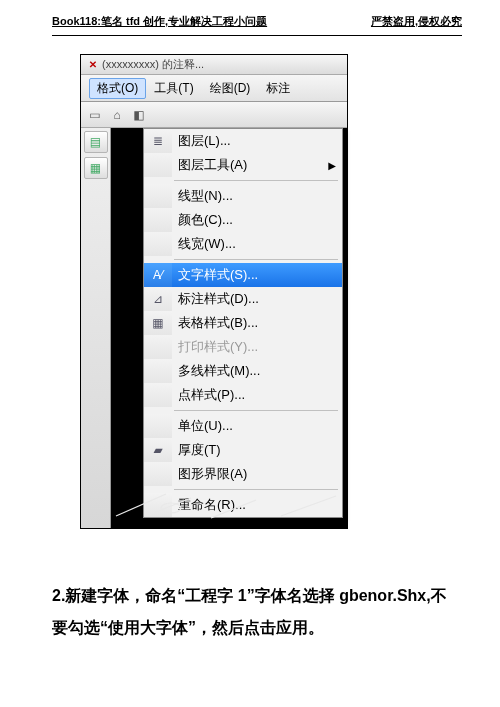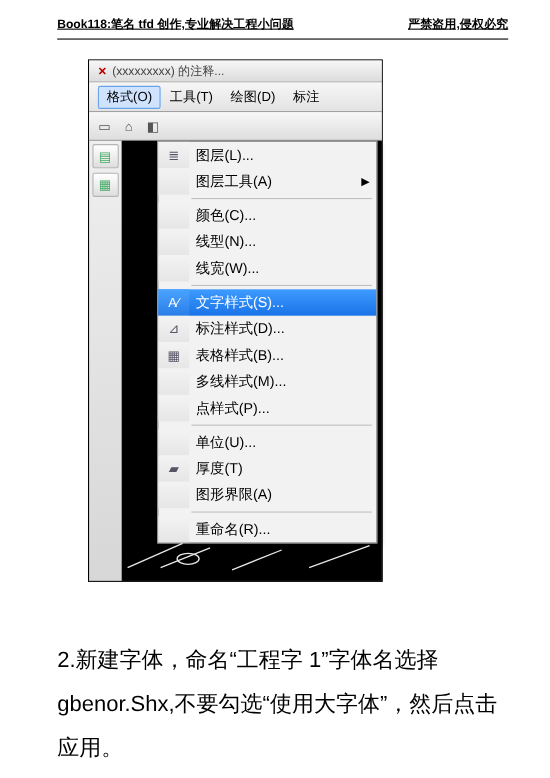--- a/index.html
+++ b/index.html
@@ -136,22 +136,22 @@
   }
   .canvas-lines {
     position:absolute; left:0;right:0;bottom:6px;height:36px;
     color:#e8e8e8;font-size:14px;
   }
   .canvas-lines svg { width:100%; height:100%; }
   .body-text {
     position:absolute;
     left:52px; right:38px;
     top: 580px;
-    font-size: 20px;
-    font-weight: normal;
+    font-size: 16px;
+    font-weight: bold;
     line-height: 2.0;
     color:#000;
   }
 </style>
 </head>
 <body>
 
 <div class="page-header">
   <span>Book118:笔名 tfd 创作,专业解决工程小问题</span>
   <span>严禁盗用,侵权必究</span>
@@ -191,42 +191,46 @@
           <span class="label">图层(L)...</span>
         </div>
         <div class="dd-item">
           <span class="icon-slot"></span>
           <span class="label">图层工具(A)</span>
           <span style="font-size:10px;">▶</span>
         </div>
         <div class="dd-sep"></div>
         <div class="dd-item">
           <span class="icon-slot"></span>
+          <span class="label">线型(N)...</span>
+        </div>
+        <div class="dd-item">
+          <span class="icon-slot"></span>
           <span class="label">颜色(C)...</span>
-        </div>
-        <div class="dd-item">
-          <span class="icon-slot"></span>
-          <span class="label">线型(N)...</span>
         </div>
         <div class="dd-item">
           <span class="icon-slot"></span>
           <span class="label">线宽(W)...</span>
         </div>
         <div class="dd-sep"></div>
         <div class="dd-item selected">
           <span class="icon-slot">A⁄</span>
           <span class="label">文字样式(S)...</span>
         </div>
         <div class="dd-item">
           <span class="icon-slot">⊿</span>
           <span class="label">标注样式(D)...</span>
         </div>
         <div class="dd-item">
           <span class="icon-slot">▦</span>
           <span class="label">表格样式(B)...</span>
+        </div>
+        <div class="dd-item disabled">
+          <span class="icon-slot"></span>
+          <span class="label">打印样式(Y)...</span>
         </div>
         <div class="dd-item">
           <span class="icon-slot"></span>
           <span class="label">多线样式(M)...</span>
         </div>
         <div class="dd-item">
           <span class="icon-slot"></span>
           <span class="label">点样式(P)...</span>
         </div>
         <div class="dd-sep"></div>

